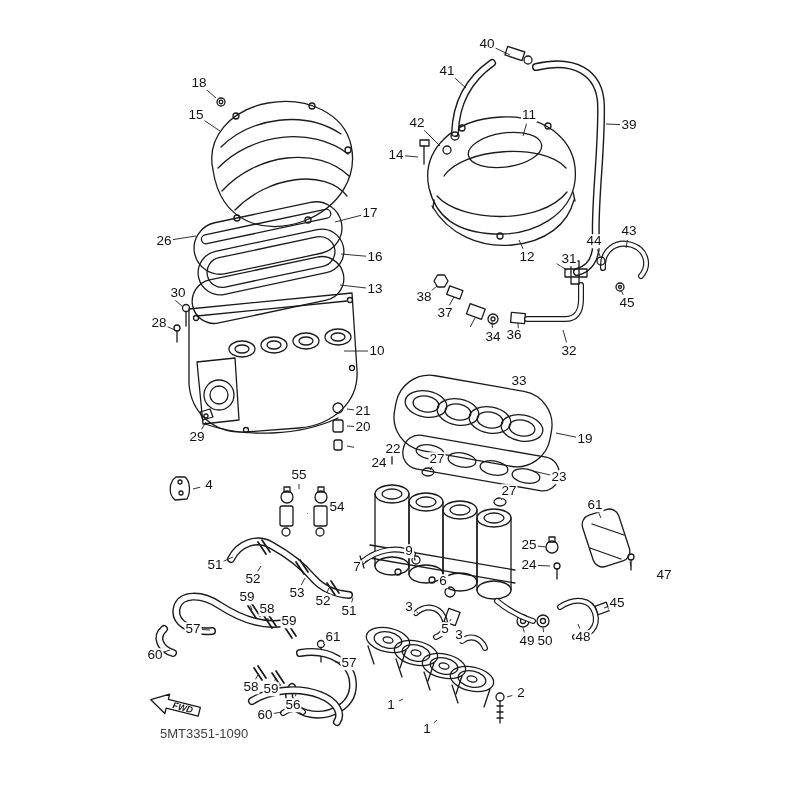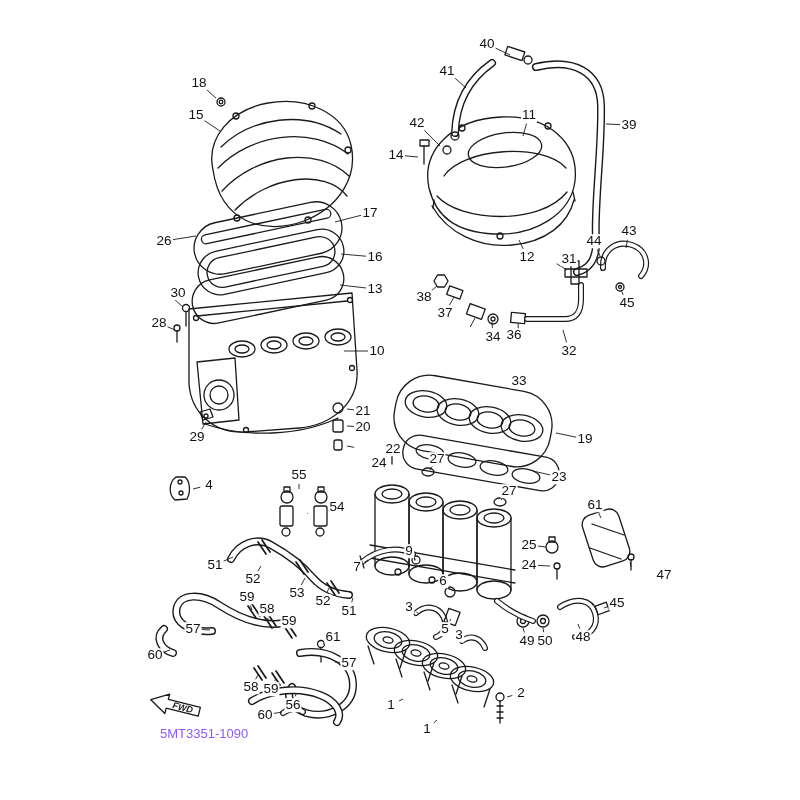--- a/index.html
+++ b/index.html
@@ -10,21 +10,21 @@
   #leader-svg{pointer-events:none;}
   #callout-layer{position:absolute;left:0;top:0;width:800px;height:800px;pointer-events:none;}
   .ln{fill:none;stroke:var(--ln,#1a1a1a);stroke-width:1.3;stroke-linecap:round;stroke-linejoin:round;}
   .ln2{fill:none;stroke:var(--ln,#1a1a1a);stroke-width:1.7;stroke-linecap:round;}
   .hose-o{fill:none;stroke:var(--ln,#1a1a1a);stroke-width:8;stroke-linecap:round;}
   .hose-i{fill:none;stroke:#fff;stroke-width:5.2;stroke-linecap:round;}
   .hose-o.thin{stroke-width:6}
   .hose-i.thin{stroke-width:3.6}
   .callout{position:absolute;transform:translate(-50%,-50%);font-size:13.5px;color:#111;
            background:#fff;padding:0 1px;line-height:1;white-space:nowrap;}
-  #code-label{position:absolute;left:160px;top:726px;font-size:13px;color:#8b5cf6;}
+  #code-label{position:absolute;left:160px;top:726px;font-size:13px;color:#404040;}
   #leader-svg line{stroke:var(--ln,#1a1a1a);stroke-width:0.9;}
   .fwd-text{font-size:9px;font-style:italic;font-weight:bold;fill:var(--ln,#1a1a1a);}
 </style>
 </head>
 <body>
 
 <div id="stage" style="background: rgb(255, 255, 255);">
 
   <svg id="artwork" width="800" height="800" viewBox="0 0 800 800">
 

